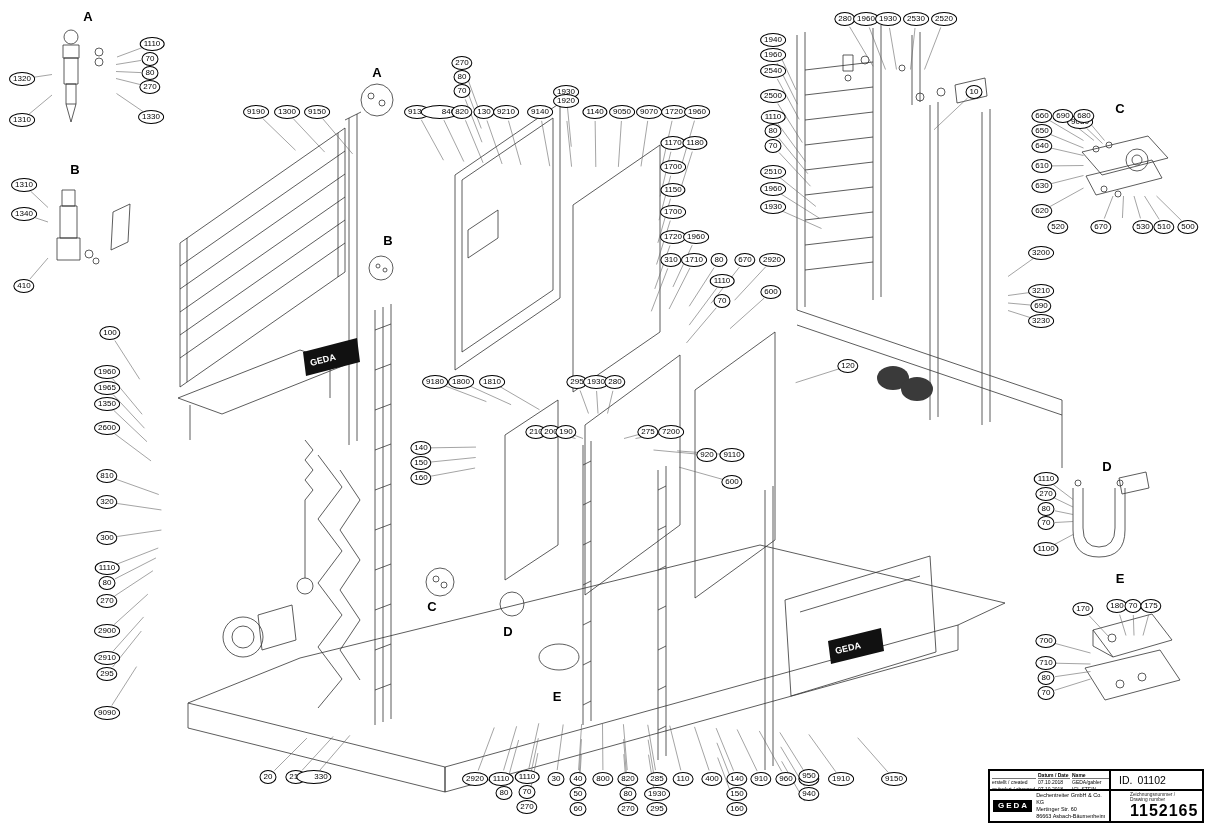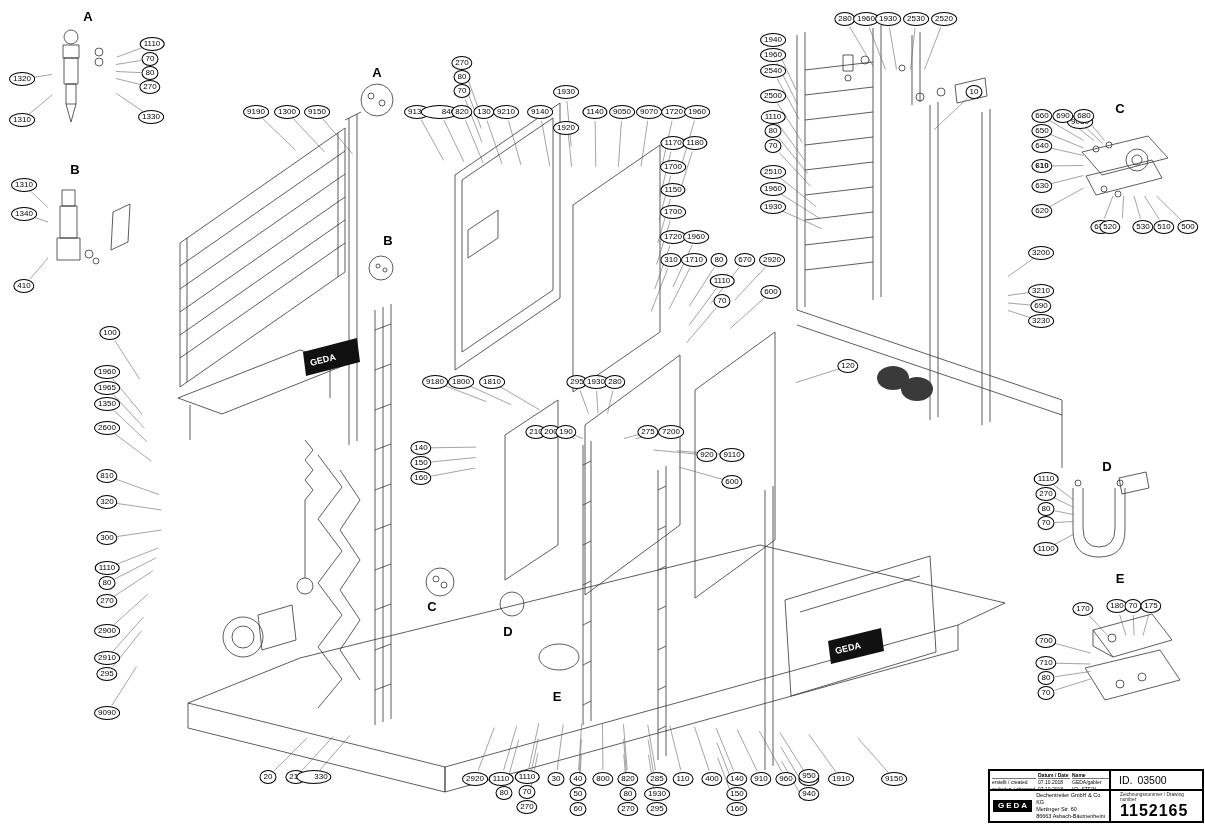--- a/index.html
+++ b/index.html
@@ -23,21 +23,21 @@
     display:grid;grid-template-columns:121px 93px;grid-template-rows:20px 32px}
   #title-block>div{border:0.5px solid #000;overflow:hidden}
   .tb-meta{font-size:5px;line-height:1.25;padding:1px 2px}
   .tb-meta-grid{display:grid;grid-template-columns:44px 32px 40px;column-gap:2px}
   .tb-meta-grid .h{font-weight:bold;border-bottom:0.5px solid #777}
   .tb-id{font-size:10.5px;display:flex;align-items:center;padding-left:8px;gap:5px}
   .tb-company{display:flex;align-items:center;gap:4px;padding:2px 3px}
   .geda-logo{background:#000;color:#fff;font-weight:bold;font-size:8px;
     letter-spacing:2px;padding:2px 3px 2px 5px;line-height:1}
   .addr{font-size:5.5px;line-height:1.3}
-  .tb-number{display:flex;flex-direction:column;justify-content:flex-end;padding:1px 9px}
+  .tb-number{display:flex;flex-direction:column;justify-content:flex-end;padding:1px 19px}
   .tb-number-label{font-size:4.8px;color:#222}
   .tb-number-value{font-size:16px;font-weight:600;letter-spacing:1px;line-height:1.1}
 </style>
 </head>
 <body>
 
 <div id="canvas">
 
   <svg id="sketch-svg" width="1205" height="824" viewBox="0 0 1205 824">
     <g fill="none" stroke="#333" stroke-width="0.8">
@@ -355,21 +355,21 @@
       <div class="balloon" style="left: 462px; top: 63px;">270</div>
       <div class="balloon" style="left: 462px; top: 77px;">80</div>
       <div class="balloon" style="left: 462px; top: 91px;">70</div>
       <div class="balloon" style="left: 417px; top: 112px;">9130</div>
       <div class="balloon" style="left: 440px; top: 112px; padding-left: 20px;">840</div>
       <div class="balloon" style="left: 462px; top: 112px;">820</div>
       <div class="balloon" style="left: 484px; top: 112px;">130</div>
       <div class="balloon" style="left: 506px; top: 112px;">9210</div>
       <div class="balloon" style="left: 540px; top: 112px;">9140</div>
       <div class="balloon" style="left: 566px; top: 92px;">1930</div>
-      <div class="balloon" style="left: 566px; top: 128px;">1920</div>
+      <div class="balloon" style="left: 566px; top: 101px;">1920</div>
       <div class="balloon" style="left: 595px; top: 112px; text-align: center;">1140</div>
       <div class="balloon" style="left: 622px; top: 112px;">9050</div>
       <div class="balloon" style="left: 649px; top: 112px;">9070</div>
       <div class="balloon" style="left: 674px; top: 112px;">1720</div>
       <div class="balloon" style="left: 697px; top: 112px;">1960</div>
       <div class="balloon" style="left: 673px; top: 143px;">1170</div>
       <div class="balloon" style="left: 695px; top: 143px;">1180</div>
       <div class="balloon" style="left: 673px; top: 167px;">1700</div>
       <div class="balloon" style="left: 673px; top: 190px;">1150</div>
       <div class="balloon" style="left: 673px; top: 212px;">1700</div>
@@ -398,25 +398,25 @@
       <div class="balloon" style="left: 888px; top: 19px;">1930</div>
       <div class="balloon" style="left: 916px; top: 19px;">2530</div>
       <div class="balloon" style="left: 944px; top: 19px;">2520</div>
       <div class="balloon" style="left: 974px; top: 92px;">10</div>
       <div class="balloon" style="left: 1080px; top: 122px;">9080</div>
       <div class="balloon" style="left: 1042px; top: 116px;">660</div>
       <div class="balloon" style="left: 1063px; top: 116px;">690</div>
       <div class="balloon" style="left: 1084px; top: 116px;">680</div>
       <div class="balloon" style="left: 1042px; top: 131px;">650</div>
       <div class="balloon" style="left: 1042px; top: 146px;">640</div>
-      <div class="balloon" style="left: 1042px; top: 166px; font-weight: bold;">610</div>
+      <div class="balloon" style="left: 1042px; top: 166px;">610</div>
       <div class="balloon" style="left: 1042px; top: 186px;">630</div>
       <div class="balloon" style="left: 1042px; top: 211px;">620</div>
       <div class="balloon" style="left: 1101px; top: 227px;">670</div>
-      <div class="balloon" style="left: 1110px; top: 227px;">520</div>
+      <div class="balloon" style="left: 1058px; top: 227px;">520</div>
       <div class="balloon" style="left: 1143px; top: 227px;">530</div>
       <div class="balloon" style="left: 1164px; top: 227px;">510</div>
       <div class="balloon" style="left: 1188px; top: 227px;">500</div>
       <div class="balloon" style="left: 1041px; top: 253px;">3200</div>
       <div class="balloon" style="left: 1041px; top: 291px;">3210</div>
       <div class="balloon" style="left: 1041px; top: 306px;">690</div>
       <div class="balloon" style="left: 1041px; top: 321px;">3230</div>
       <div class="balloon" style="left: 110px; top: 333px;">100</div>
       <div class="balloon" style="left: 107px; top: 372px;">1960</div>
       <div class="balloon" style="left: 107px; top: 388px;">1965</div>
@@ -516,21 +516,21 @@
         <span>erstellt / created</span>
         <span>07.10.2018</span>
         <span>GEDA/gabler</span>
         <span>geändert / changed</span>
         <span>07.10.2018</span>
         <span>IGL.STEIN</span>
       </div>
     </div>
     <div class="tb-id">
       <span>ID.</span>
-      <span>03500</span>
+      <span>01102</span>
     </div>
     <div class="tb-company">
       <div class="geda-logo">GEDA</div>
       <div class="addr">
         <div>Dechentreiter GmbH &amp; Co. KG</div>
         <div>Mertinger Str. 60</div>
         <div>86663 Asbach-Bäumenheim</div>
       </div>
     </div>
     <div class="tb-number">

